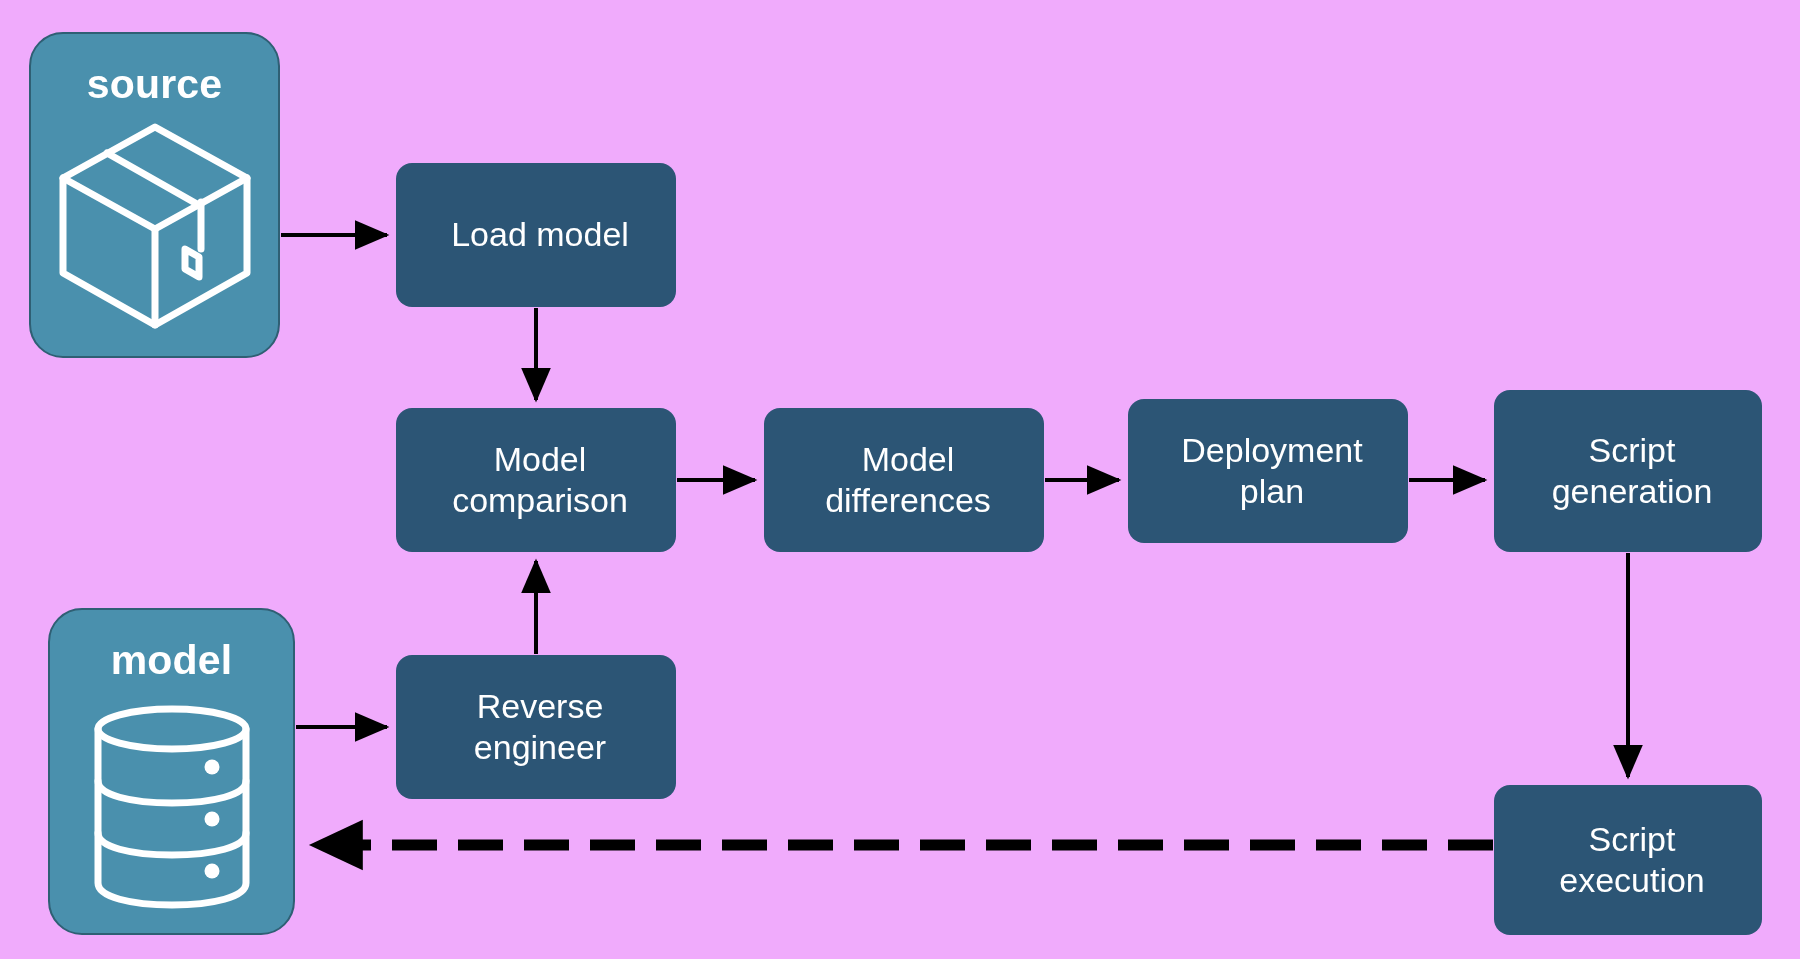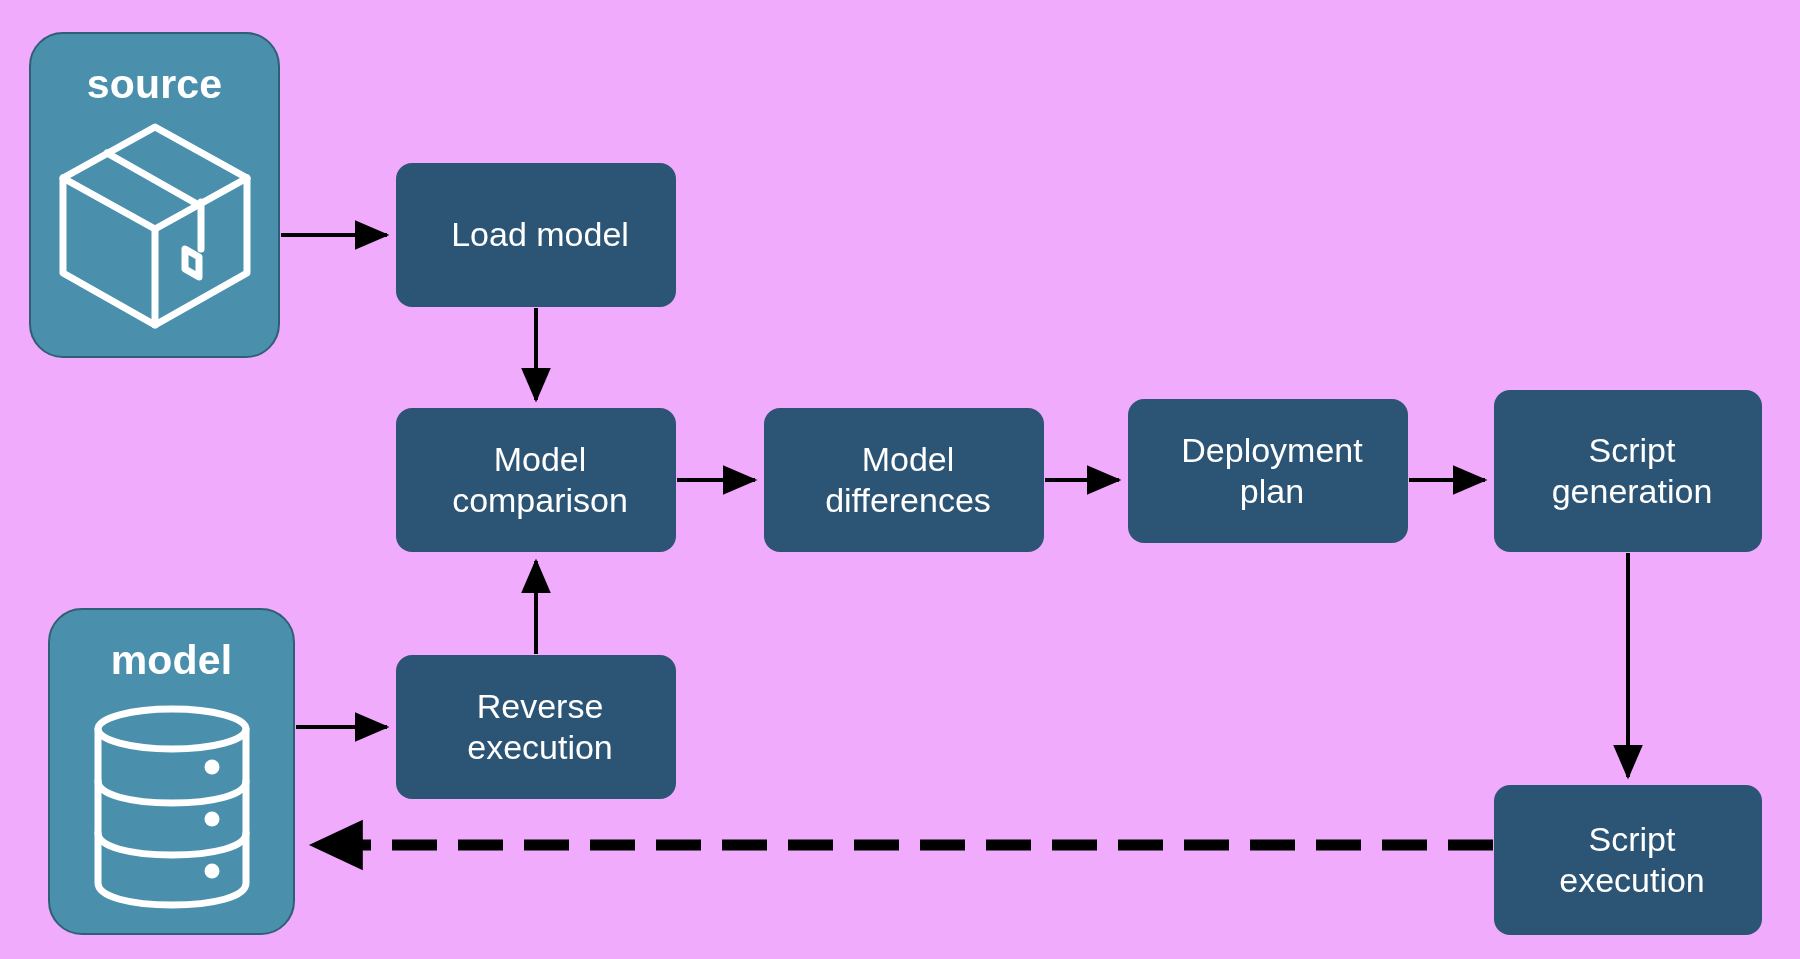--- a/index.html
+++ b/index.html
@@ -166,21 +166,21 @@
 plan</span>
   </div>
 
   <div class="proc" style="left:1494px; top:390px; width:268px; height:162px;">
     <span class="proc-label">Script
 generation</span>
   </div>
 
   <div class="proc" style="left:396px; top:655px; width:280px; height:144px;">
     <span class="proc-label">Reverse
-execution</span>
+engineer</span>
   </div>
 
   <div class="proc" style="left:1494px; top:785px; width:268px; height:150px;">
     <span class="proc-label">Script
 execution</span>
   </div>
 
 </div>
 
 </body></html>

